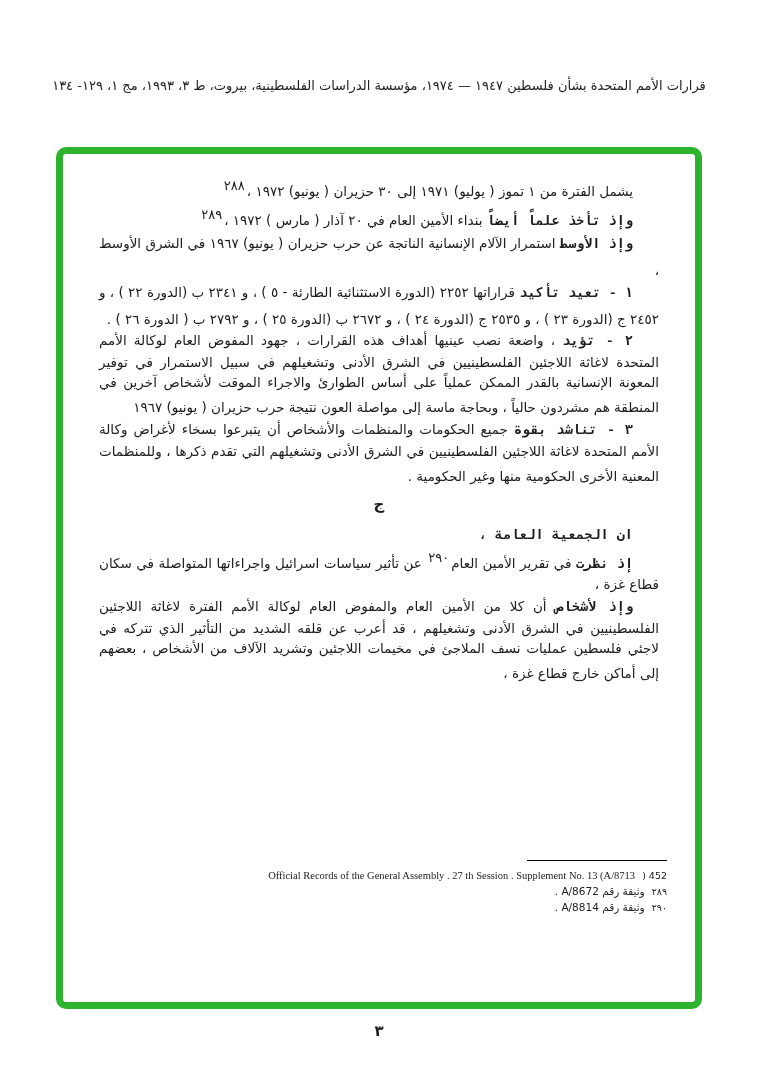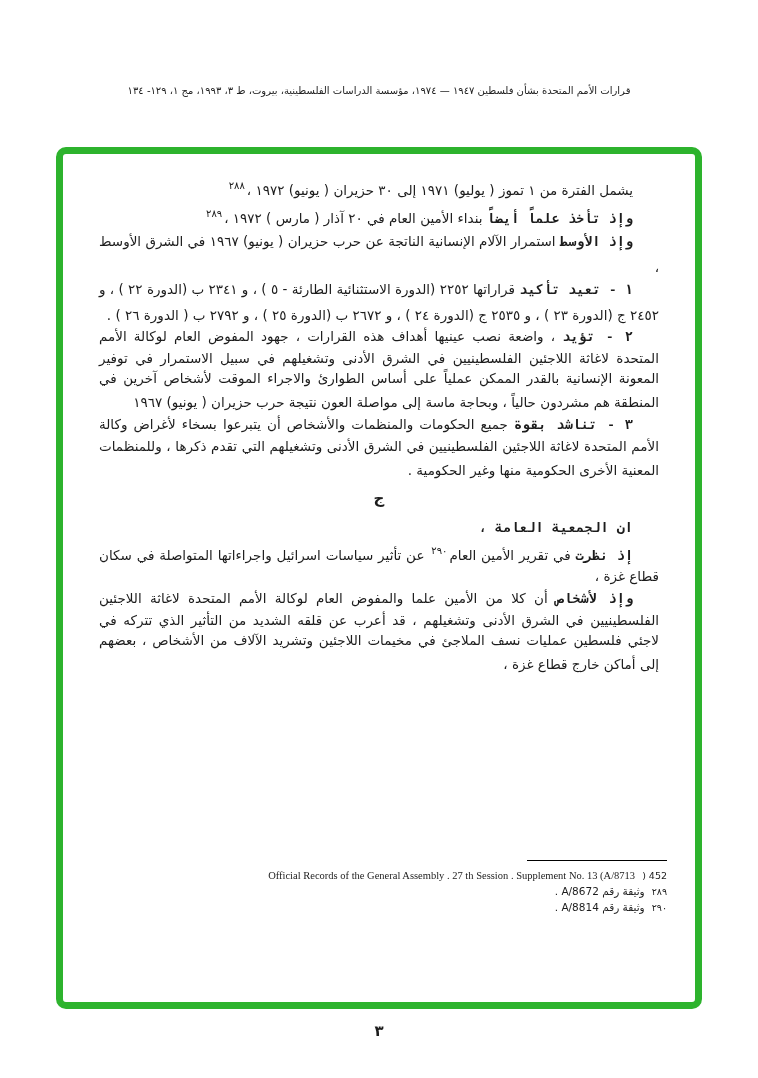--- a/index.html
+++ b/index.html
@@ -22,22 +22,22 @@
       right: 0;
       text-align: center;
       direction: rtl;
     }
     .page-header .title {
       font-size: 14px;
       font-weight: bold;
       letter-spacing: 0.5px;
     }
     .page-header .source {
-      font-size: 10px;
-      margin-top: 9px;
+      font-size: 13px;
+      margin-top: 2px;
       color: #222;
     }
     .green-box {
       position: absolute;
       top: 147px;
       left: 56px;
       width: 646px;
       height: 862px;
       box-sizing: border-box;
       border: 7px solid #2db32d;
@@ -56,21 +56,21 @@
     }
     .para {
       margin: 2px 0;
       text-indent: 26px;
     }
     .para .lead {
       font-weight: bold;
       font-family: Liberation Mono, monospace;
     }
     .fn-ref {
-      font-size: 10px;
+      font-size: 13px;
       vertical-align: super;
       padding: 0 2px;
     }
     .section-letter {
       text-align: center;
       text-indent: 0;
       font-weight: bold;
       font-size: 15px;
       margin: 9px 0 5px 0;
     }
@@ -141,21 +141,21 @@
     <p class="para"><b class="lead">٢ - تؤيد</b><span> ، واضعة نصب عينيها أهداف هذه القرارات ، جهود المفوض العام لوكالة الأمم المتحدة لاغاثة اللاجئين الفلسطينيين في الشرق الأدنى وتشغيلهم في سبيل الاستمرار في توفير المعونة الإنسانية بالقدر الممكن عملياً على أساس الطوارئ والاجراء الموقت لأشخاص آخرين في المنطقة هم مشردون حالياً ، وبحاجة ماسة إلى مواصلة العون نتيجة حرب حزيران ( يونيو) ١٩٦٧</span><sup class="fn-ref"></sup><span></span></p>
 
     <p class="para"><b class="lead">٣ - تناشد بقوة</b><span> جميع الحكومات والمنظمات والأشخاص أن يتبرعوا بسخاء لأغراض وكالة الأمم المتحدة لاغاثة اللاجئين الفلسطينيين في الشرق الأدنى وتشغيلهم التي تقدم ذكرها ، وللمنظمات المعنية الأخرى الحكومية منها وغير الحكومية .</span><sup class="fn-ref"></sup><span></span></p>
 
     <p class="para section-letter">ج</p>
 
     <p class="para"><b class="lead">ان الجمعية العامة ،</b><span></span><sup class="fn-ref"></sup><span></span></p>
 
     <p class="para"><b class="lead">إذ نظرت</b><span> في تقرير الأمين العام</span><sup class="fn-ref">٢٩٠</sup><span> عن تأثير سياسات اسرائيل واجراءاتها المتواصلة في سكان قطاع غزة ،</span></p>
 
-    <p class="para"><b class="lead">وإذ لأشخاص</b><span> أن كلا من الأمين علما والمفوض العام لوكالة الأمم المتحدة لاغاثة اللاجئين الفلسطينيين في الشرق الأدنى وتشغيلهم ، قد أعرب عن قلقه الشديد من التأثير الذي تتركه في لاجئي فلسطين عمليات نسف الملاجئ في مخيمات اللاجئين وتشريد الآلاف من الأشخاص ، بعضهم إلى أماكن خارج قطاع غزة ،</span><sup class="fn-ref"></sup><span></span></p>
+    <p class="para"><b class="lead">وإذ لأشخاص</b><span> أن كلا من الأمين العام والمفوض العام لوكالة الأمم الفترة لاغاثة اللاجئين الفلسطينيين في الشرق الأدنى وتشغيلهم ، قد أعرب عن قلقه الشديد من التأثير الذي تتركه في لاجئي فلسطين عمليات نسف الملاجئ في مخيمات اللاجئين وتشريد الآلاف من الأشخاص ، بعضهم إلى أماكن خارج قطاع غزة ،</span><sup class="fn-ref"></sup><span></span></p>
 
   </div>
 
   <div class="footnotes">
     <div class="fn-rule"></div>
 
     <div class="footnote">
       <span class="fn-marker">452 (</span>
       <span class="fn-text-en">Official Records of the General Assembly . 27 th Session . Supplement No. 13 (A/8713</span>
     </div>

